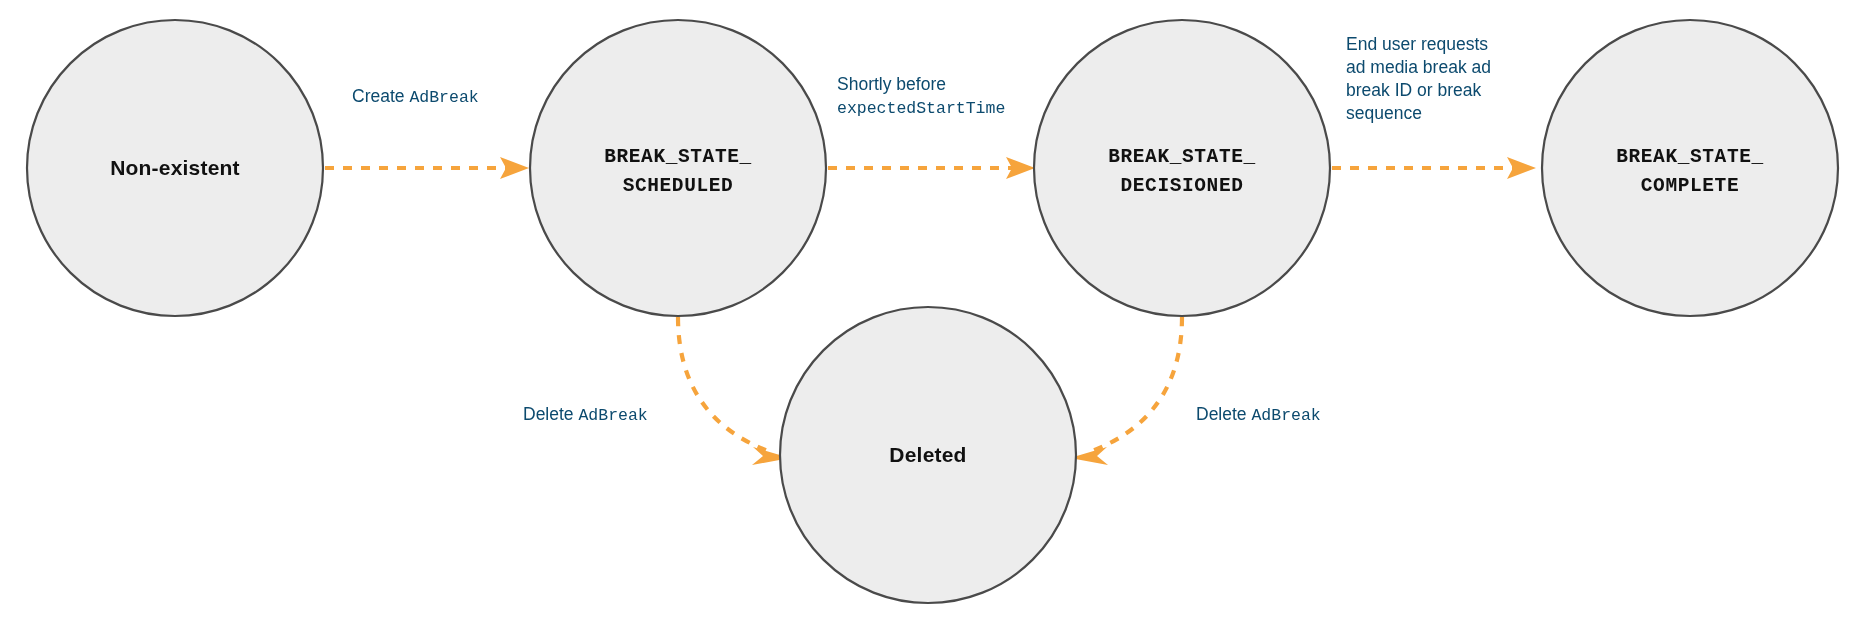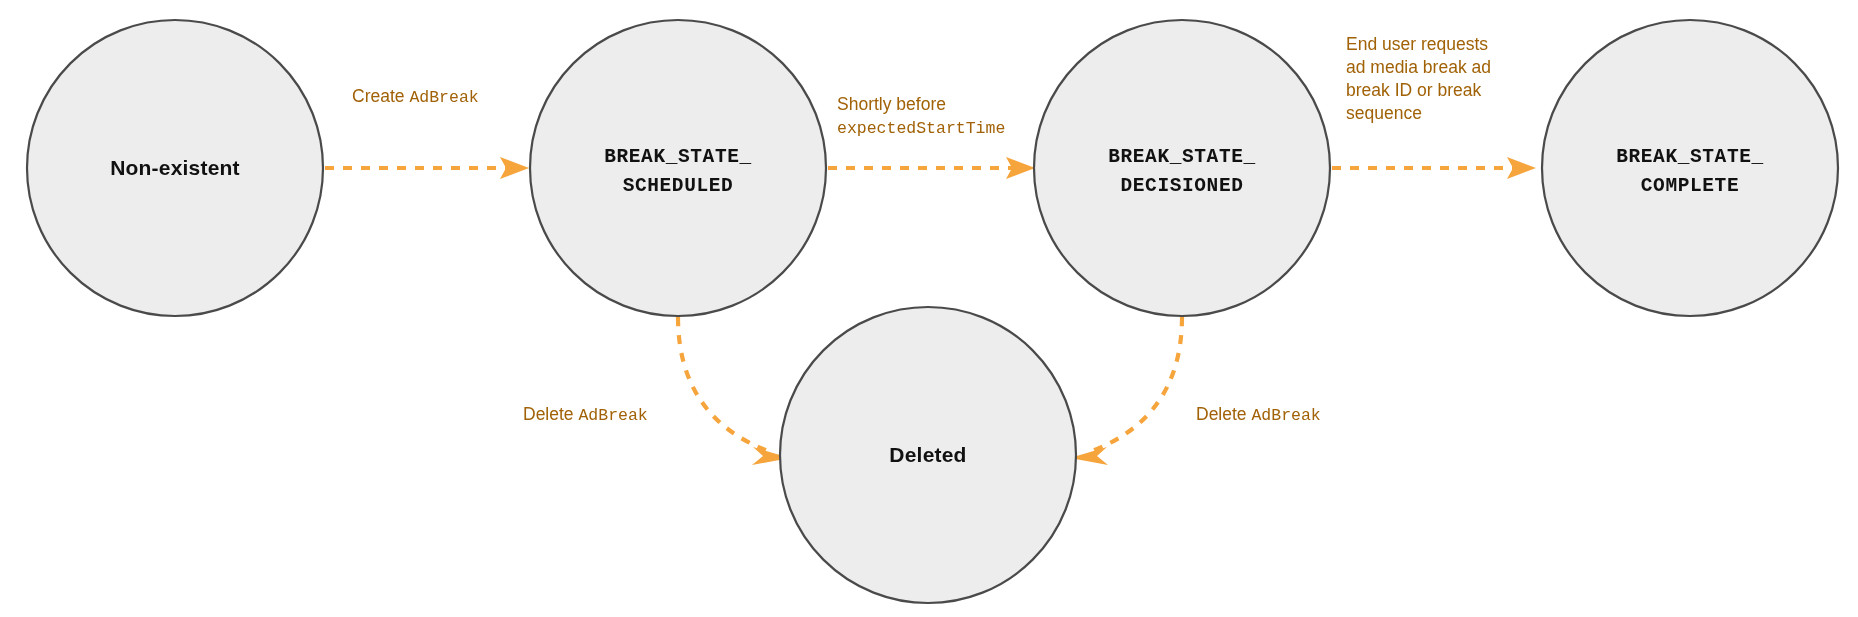--- a/index.html
+++ b/index.html
@@ -53,21 +53,21 @@
     font-size: 21px;
     letter-spacing: 0.2px;
   }
   .node-label.code {
     font-family: "Liberation Mono", monospace;
     font-size: 19.5px;
     letter-spacing: 0.6px;
   }
   .edge-label {
     position: absolute;
-    color: #a16207;
+    color: #0c4a6e;
     font-size: 17.5px;
     line-height: 23px;
     white-space: pre;
     font-family: "Liberation Sans", sans-serif;
   }
   .edge-label .mono {
     font-family: "Liberation Mono", monospace;
     font-size: 16.5px;
   }
   .edge-label .ln {
@@ -138,21 +138,21 @@
       <g>
         <circle class="node-circle" cx="928" cy="455" r="148"></circle>
         <text class="node-label plain" x="928" y="456">Deleted</text>
       </g>
 
     </g>
   </svg>
 
   <div class="edge-label" style="left:352px; top:85px;"><span class="ln"><span>Create </span><span class="mono">AdBreak</span></span></div>
 
-  <div class="edge-label" style="left:837px; top:73px;margin-top:20px;"><span class="ln"><span>Shortly before</span></span><span class="ln"><span class="mono">expectedStartTime</span></span></div>
+  <div class="edge-label" style="left:837px; top:73px;"><span class="ln"><span>Shortly before</span></span><span class="ln"><span class="mono">expectedStartTime</span></span></div>
 
   <div class="edge-label" style="left:1346px; top:33px;"><span class="ln"><span>End user requests</span></span><span class="ln"><span>ad media break ad</span></span><span class="ln"><span>break ID or break</span></span><span class="ln"><span>sequence</span></span></div>
 
   <div class="edge-label" style="left:523px; top:403px;"><span class="ln"><span>Delete </span><span class="mono">AdBreak</span></span></div>
 
   <div class="edge-label" style="left:1196px; top:403px;"><span class="ln"><span>Delete </span><span class="mono">AdBreak</span></span></div>
 
 </div>
 
 </body></html>

